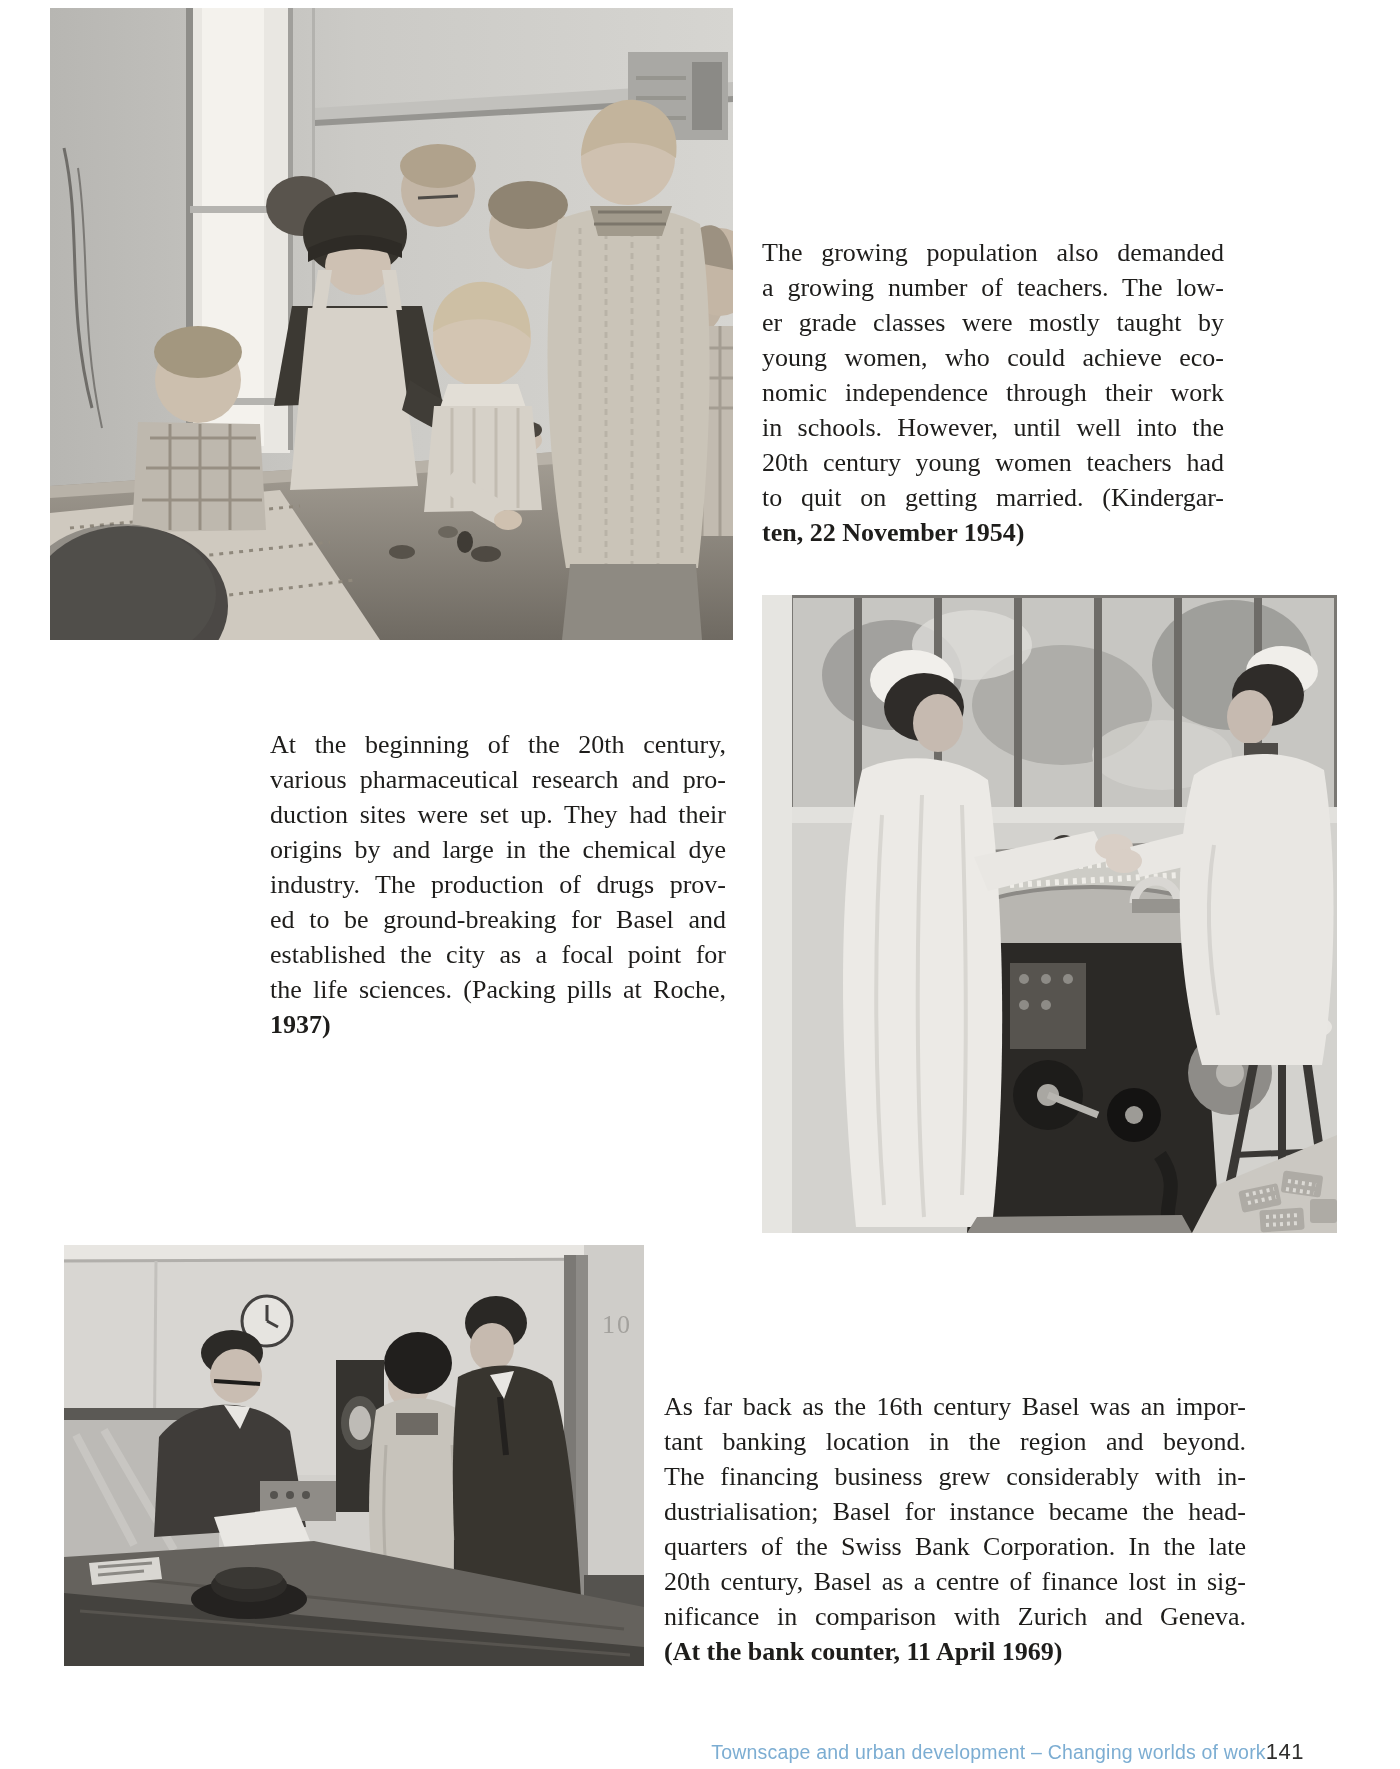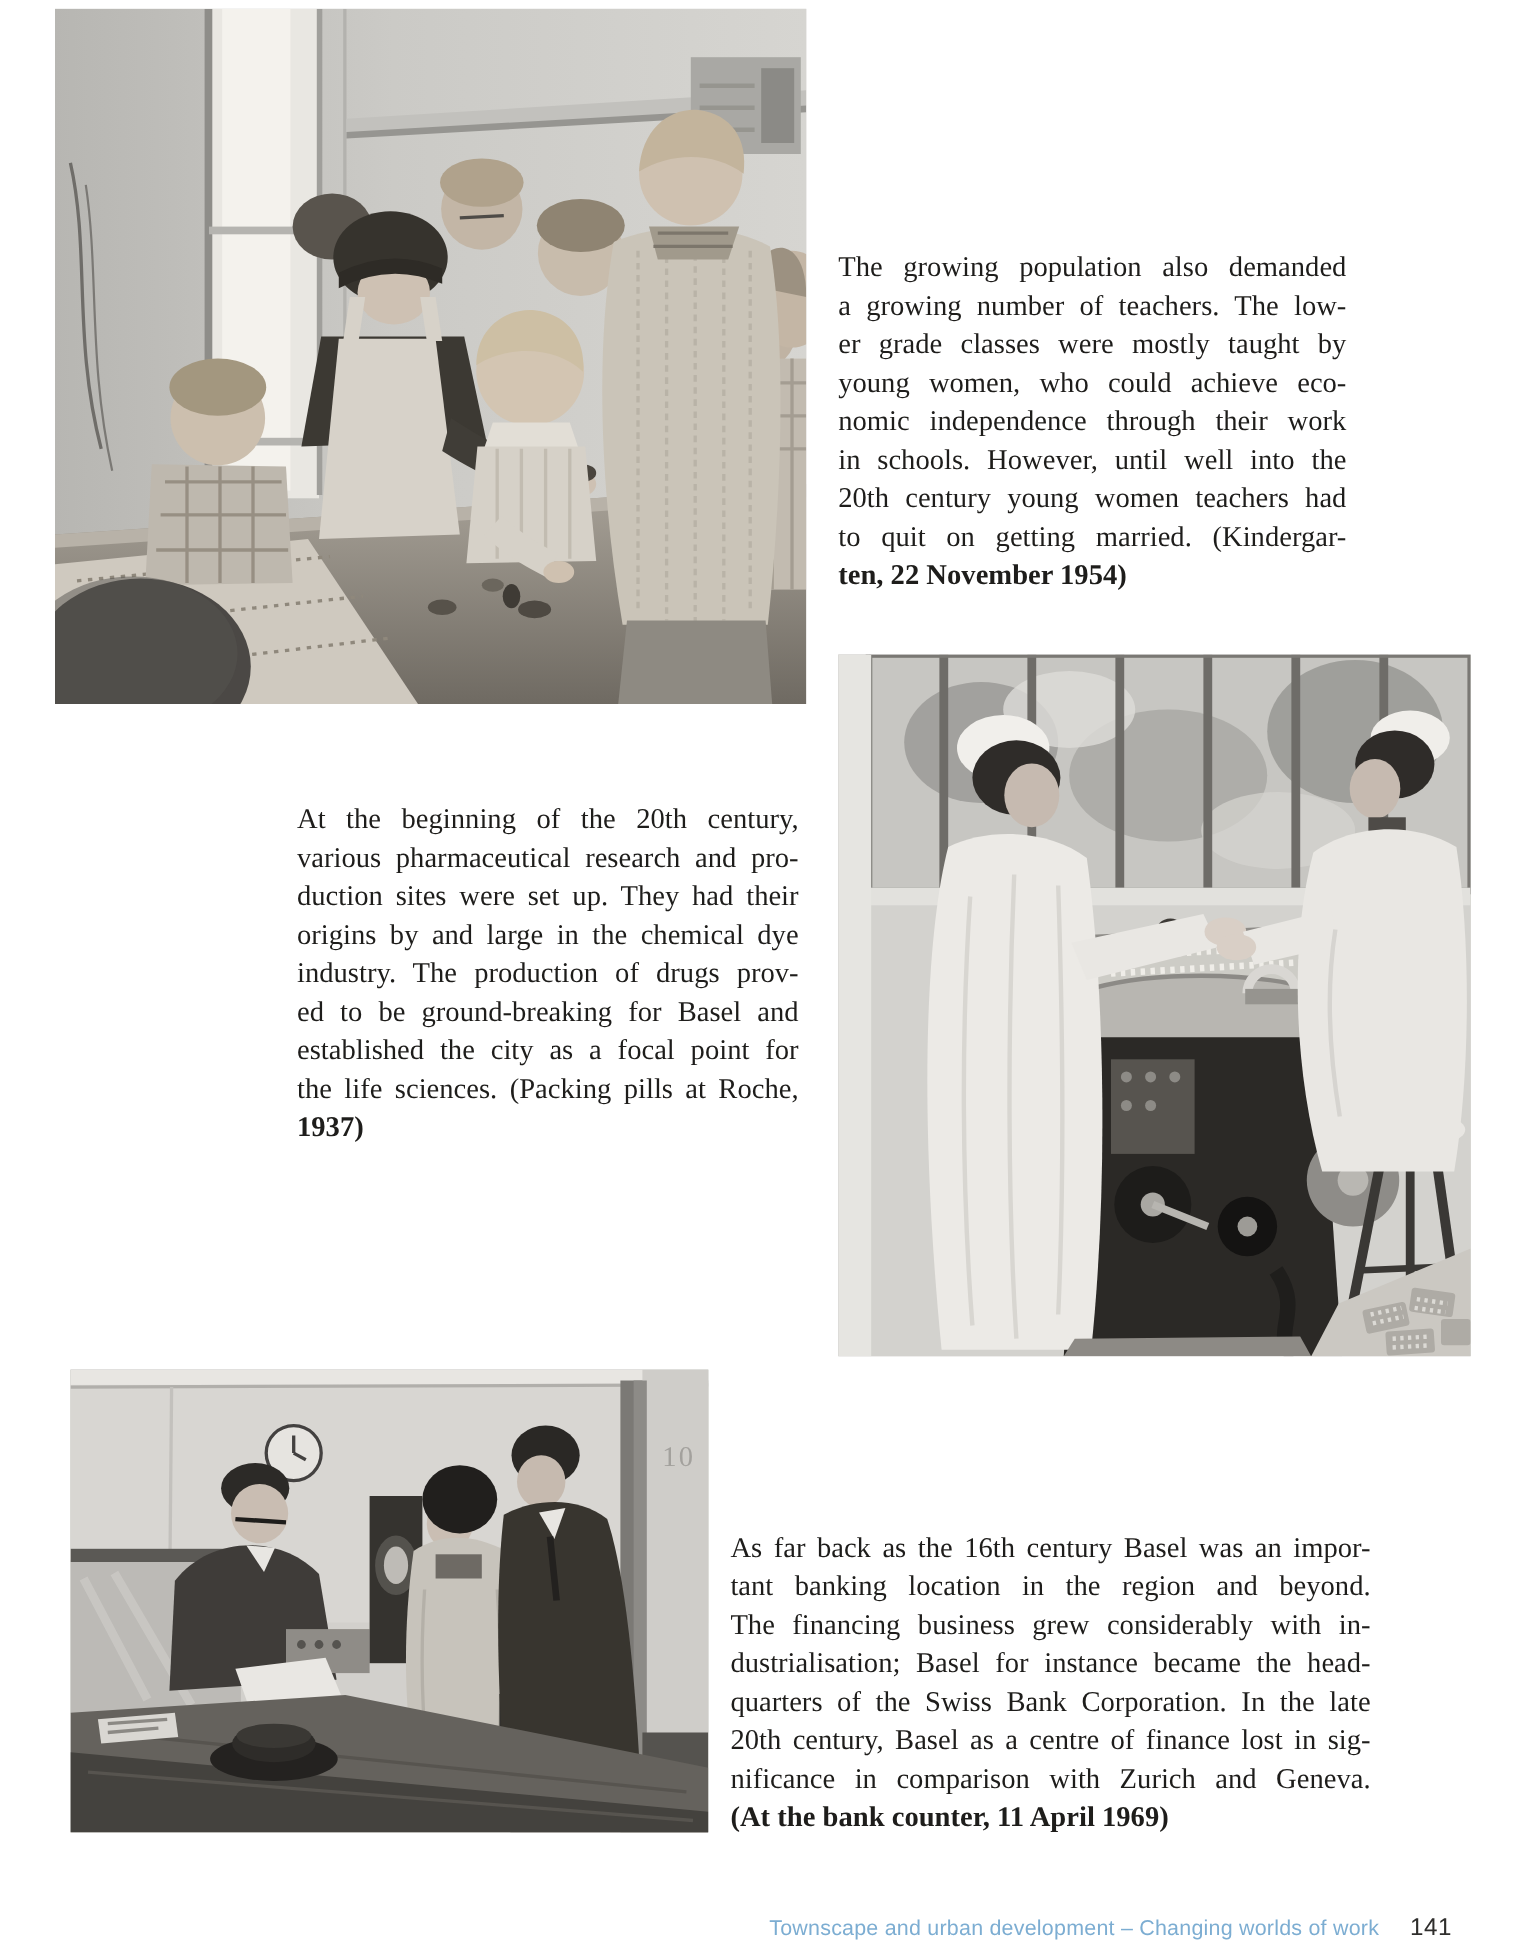--- a/index.html
+++ b/index.html
@@ -3,21 +3,21 @@
 <meta charset="utf-8">
 <style>
   html,body{margin:0;padding:0;background:#ffffff;}
   body{width:1400px;height:1769px;position:relative;overflow:hidden;}
   .page{position:absolute;inset:0;background:#ffffff;font-family:"Liberation Serif",serif;}
   .photo{position:absolute;overflow:hidden;background:#c9c8c4;}
   .photo svg{display:block;width:100%;height:100%;}
   .caption{position:absolute;color:#1e1d1b;font-size:26px;line-height:35px;font-family:"Liberation Serif",serif;}
   .tline{white-space:nowrap;text-align:justify;text-align-last:justify;text-justify:inter-word;}
   .tline-last{text-align-last:left;font-weight:bold;}
-  .footer{position:absolute;top:1739px;right:80px;display:flex;align-items:baseline;gap:28px;font-family:"Liberation Sans",sans-serif;}
+  .footer{position:absolute;top:1739px;right:96px;display:flex;align-items:baseline;gap:0;font-family:"Liberation Sans",sans-serif;}
   .footer-section{color:#7cadd2;font-size:19.5px;letter-spacing:0.2px;}
   .footer-page{color:#2f2e2c;font-size:22px;letter-spacing:0.5px;}
 </style>
 </head>
 <body>
 
 <div class="page">
 
   <figure class="photo" style="left:50px;top:8px;width:683px;height:632px;margin:0;" aria-label="Black-and-white photograph: kindergarten teacher and children modelling clay around a wooden table, 22 November 1954">
     <svg viewBox="0 0 683 632" preserveAspectRatio="none">
@@ -124,21 +124,21 @@
         <ellipse cx="436" cy="546" rx="15" ry="8" fill="#4e4942"></ellipse>
         <ellipse cx="415" cy="534" rx="8" ry="11" fill="#3f3b35"></ellipse>
       </g>
       <g>
         <ellipse cx="78" cy="598" rx="100" ry="80" fill="#4b4845"></ellipse>
         <ellipse cx="70" cy="586" rx="96" ry="70" fill="#56534f" opacity="0.5"></ellipse>
       </g>
     </svg>
   </figure>
 
-  <div class="caption" style="left:762px;top:225px;width:462px;">
+  <div class="caption" style="left:762px;top:235px;width:462px;">
       <div class="tline">The growing population also demanded</div>
       <div class="tline">a growing number of teachers. The low-</div>
       <div class="tline">er grade classes were mostly taught by</div>
       <div class="tline">young women, who could achieve eco-</div>
       <div class="tline">nomic independence through their work</div>
       <div class="tline">in schools. However, until well into the</div>
       <div class="tline">20th century young women teachers had</div>
       <div class="tline">to quit on getting married. (Kindergar-</div>
       <div class="tline tline-last">ten, 22 November 1954)</div>
     </div>

